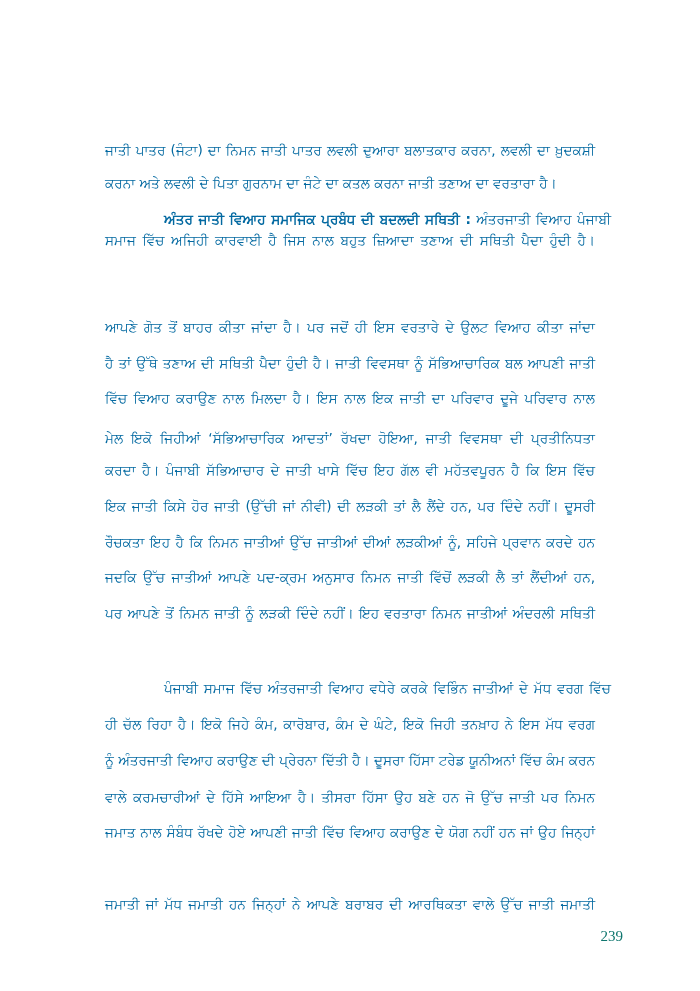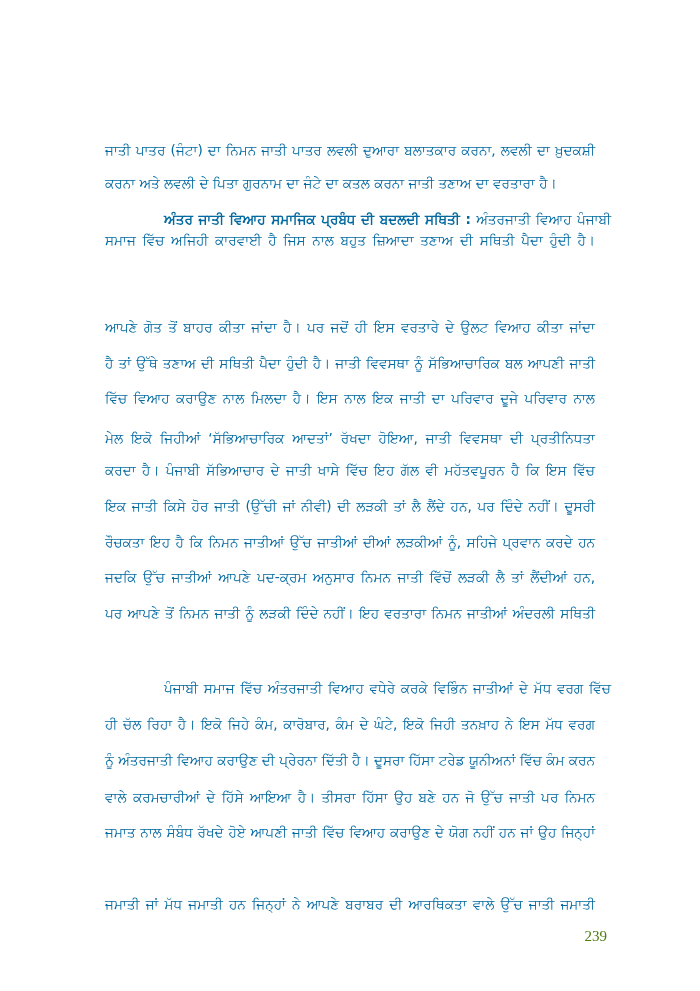--- a/index.html
+++ b/index.html
@@ -15,27 +15,27 @@
     white-space: nowrap;
     line-height: 20px;
     text-align: justify;
     text-align-last: justify;
   }
   .line.last { text-align-last: left; }
   .line.indent { left: 164px; width: 447px; }
   .bold { font-weight: bold; }
   .page-number {
     position: absolute;
-    left: 572px;
+    left: 588px;
     top: 928px;
     width: 35px;
     text-align: right;
     font-family: "Liberation Serif", "DejaVu Serif", serif;
     font-size: 15px;
-    color: #4d7c0f;
+    color: #0f766e;
   }
 </style>
 </head>
 <body>
 
 <div class="page">
 
   <div class="line" style="top:140px;">ਜਾਤੀ ਪਾਤਰ (ਜੰਟਾ) ਦਾ ਨਿਮਨ ਜਾਤੀ ਪਾਤਰ ਲਵਲੀ ਦੁਆਰਾ ਬਲਾਤਕਾਰ ਕਰਨਾ, ਲਵਲੀ ਦਾ ਖ਼ੁਦਕਸ਼ੀ</div>
   <div class="line last" style="top:173px;">ਕਰਨਾ ਅਤੇ ਲਵਲੀ ਦੇ ਪਿਤਾ ਗੁਰਨਾਮ ਦਾ ਜੰਟੇ ਦਾ ਕਤਲ ਕਰਨਾ ਜਾਤੀ ਤਣਾਅ ਦਾ ਵਰਤਾਰਾ ਹੈ।</div>
 

